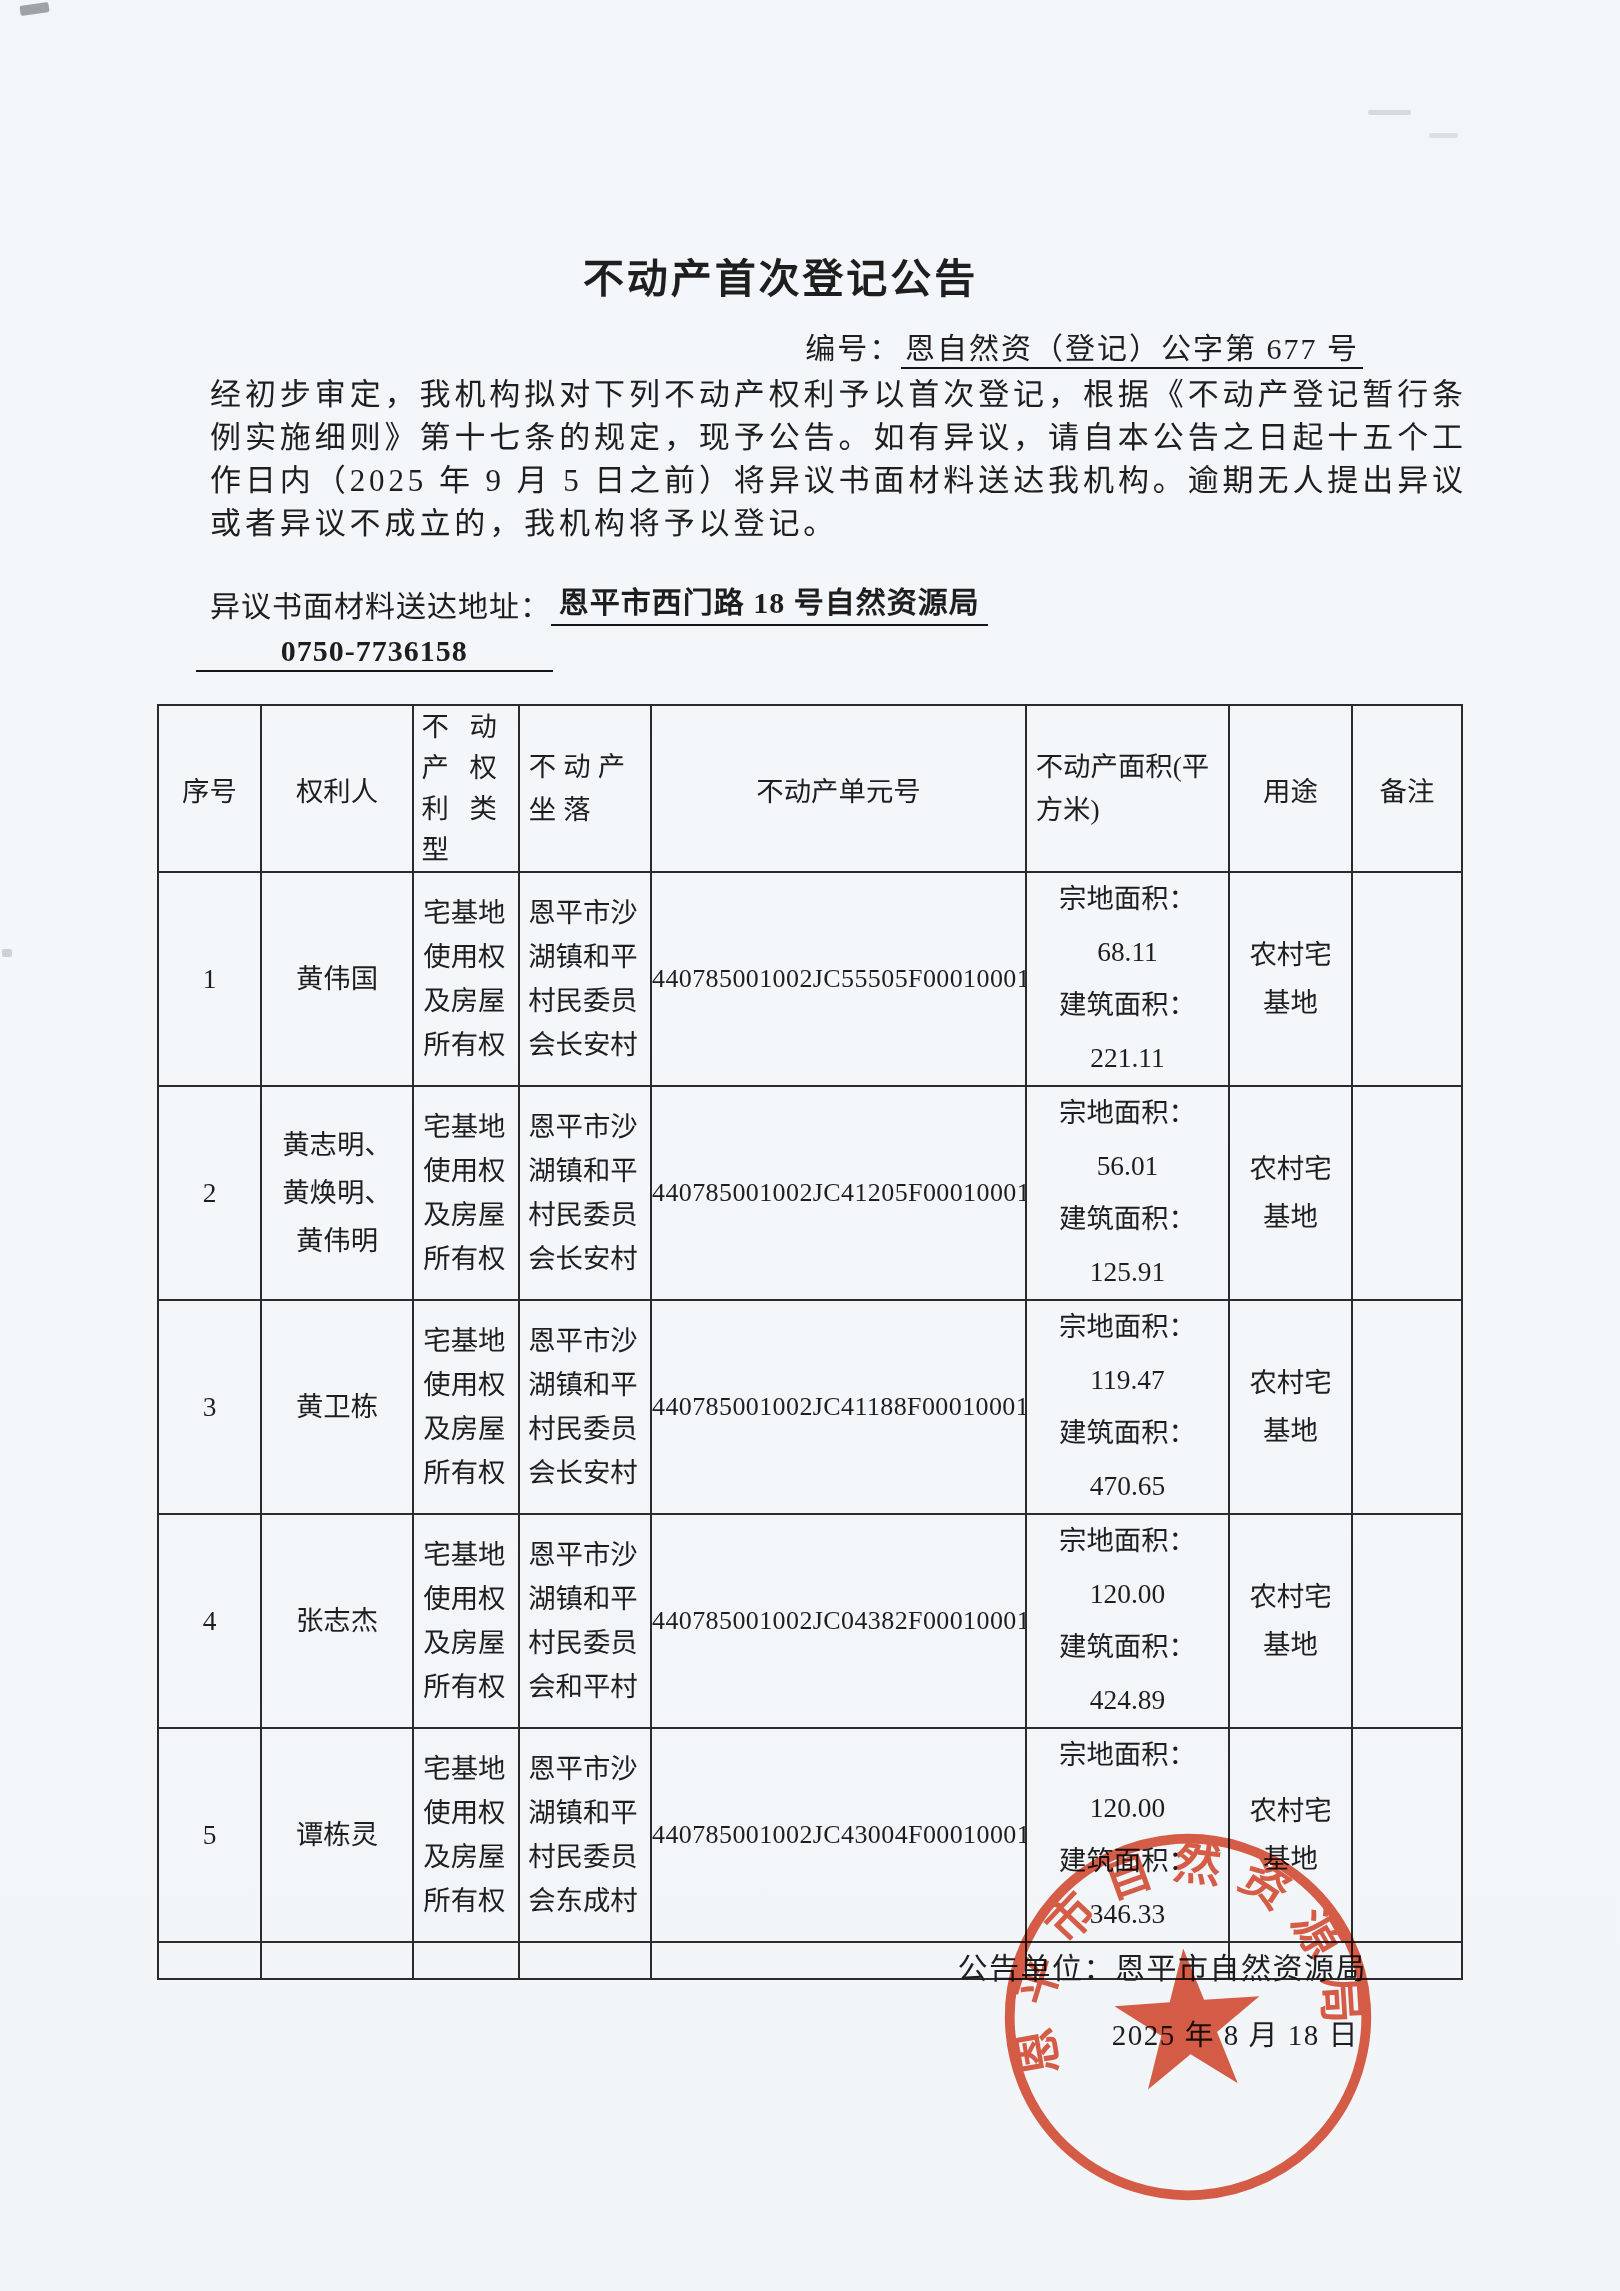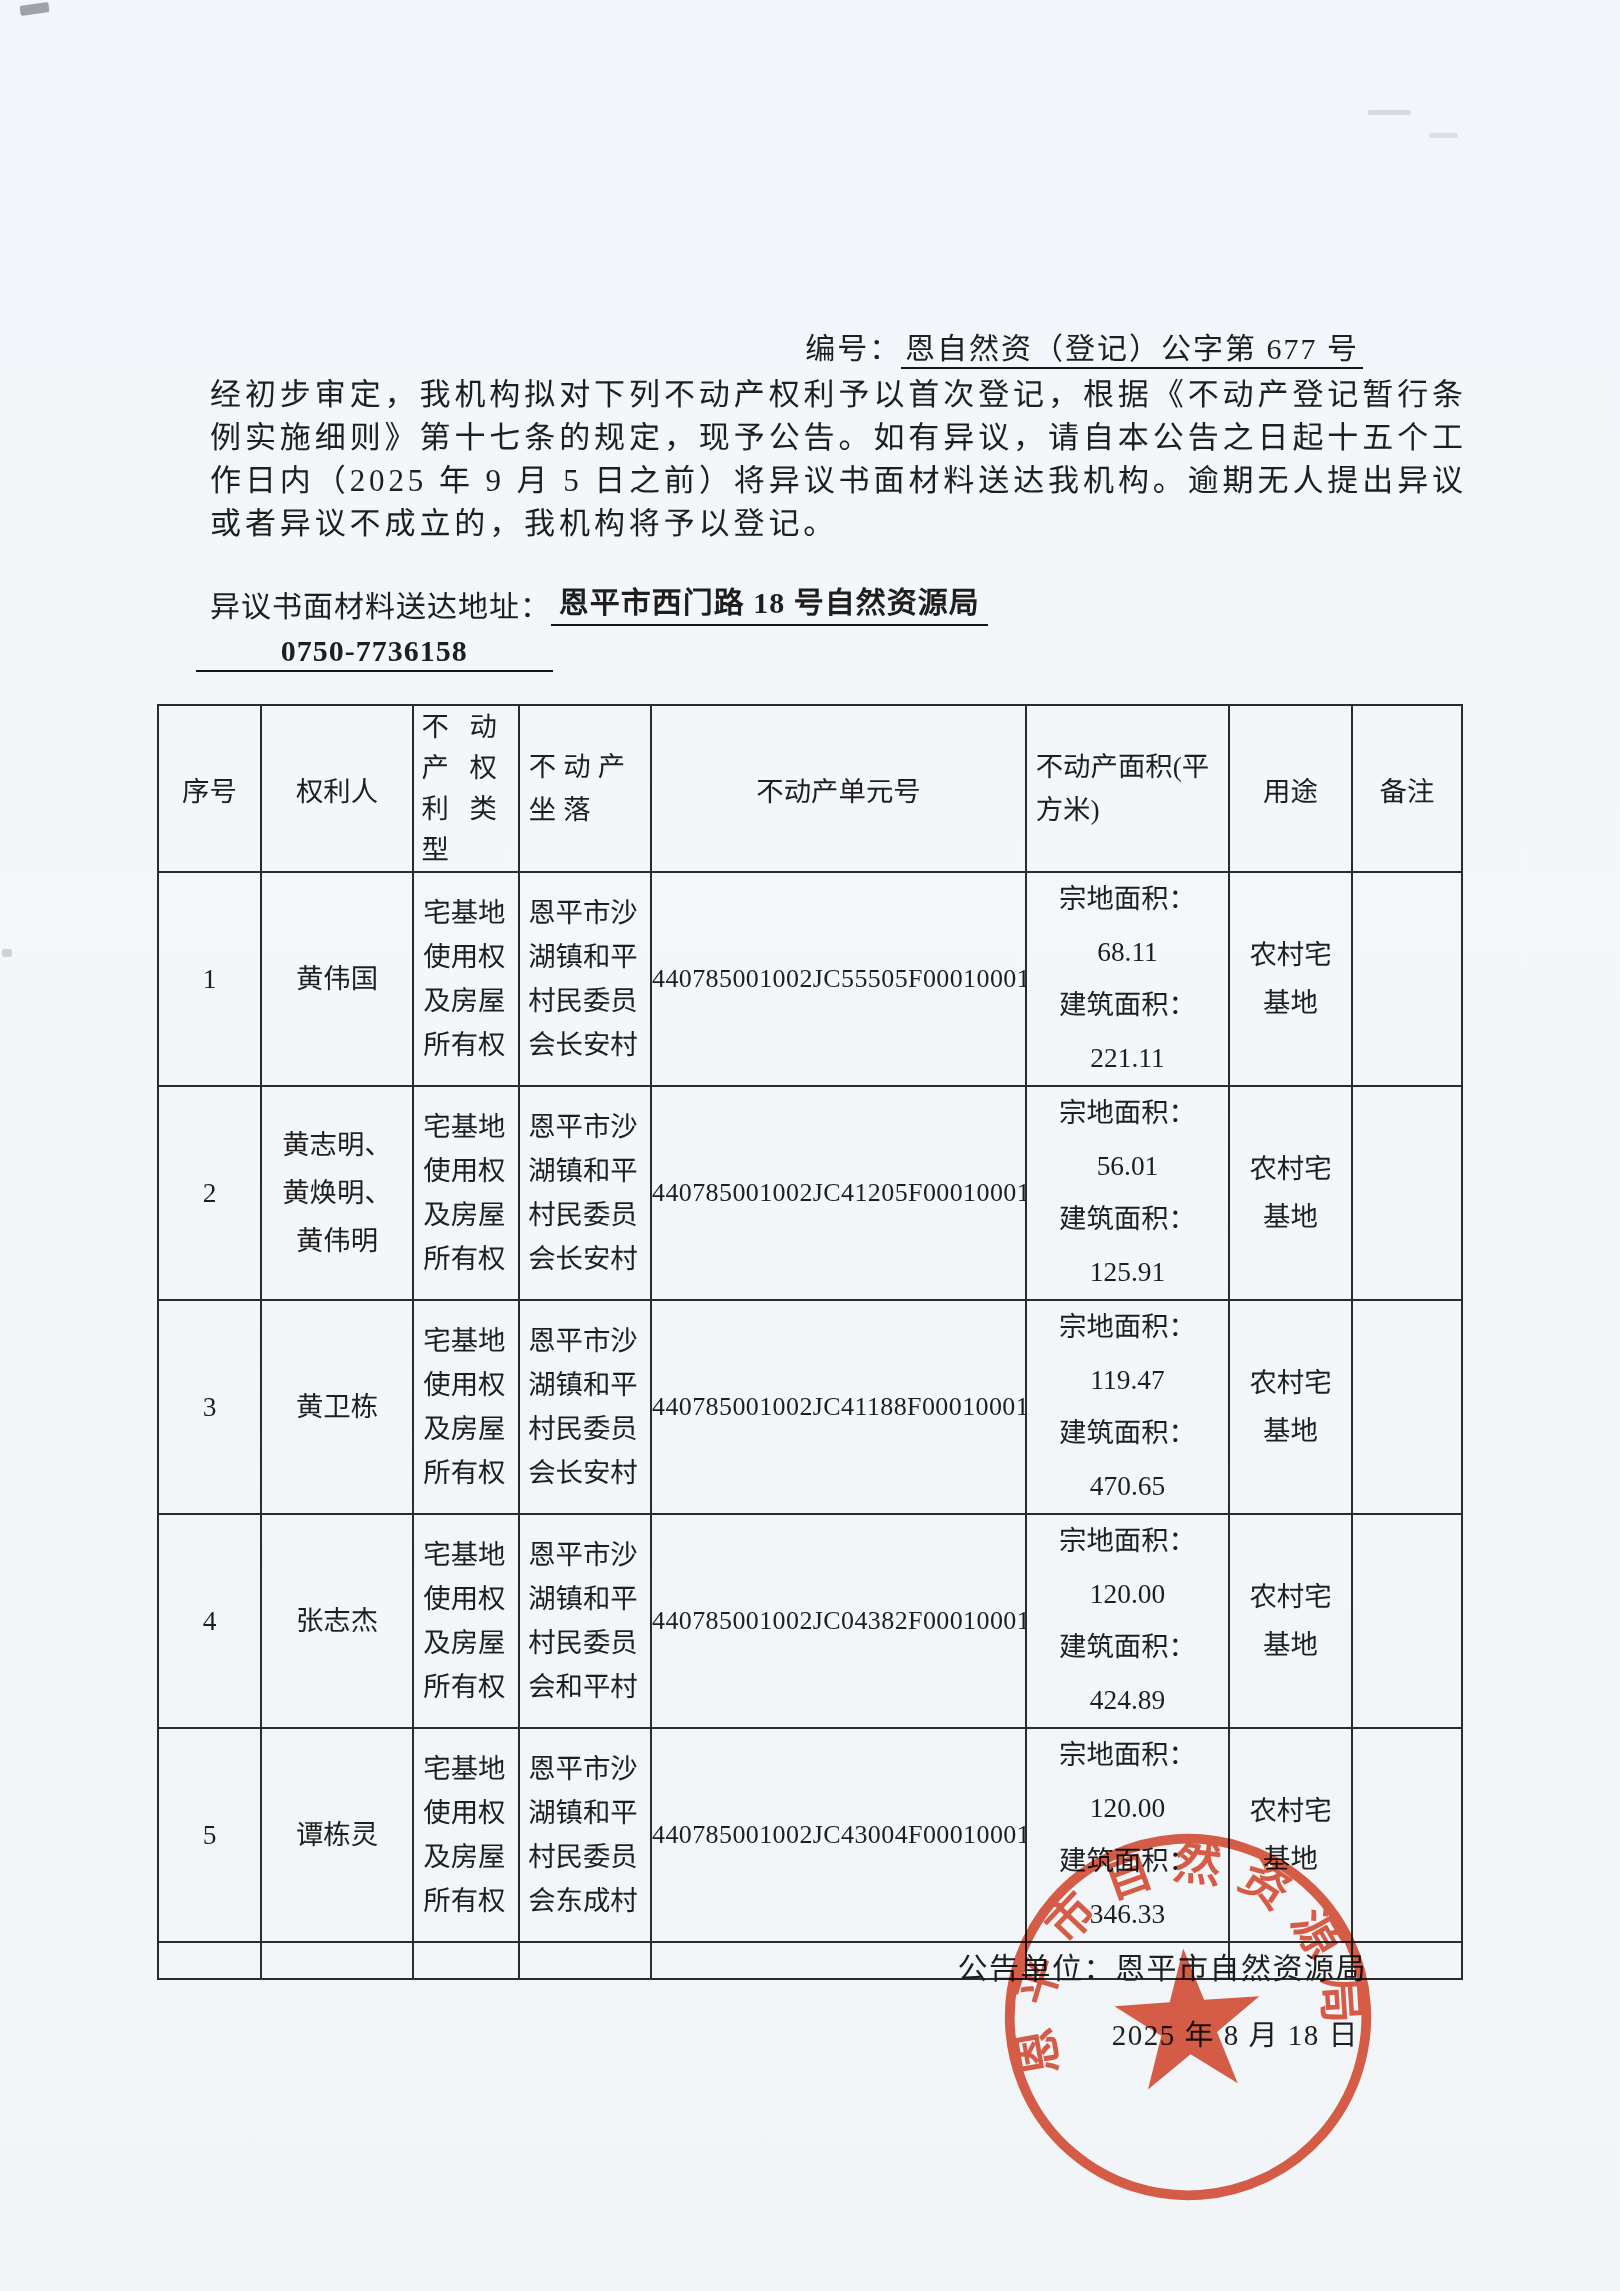--- a/index.html
+++ b/index.html
@@ -82,20 +82,21 @@
 </head>
 <body>
 
 <div class="page">
 
   <div class="speck s1"></div>
   <div class="speck s2"></div>
   <div class="speck s3"></div>
   <div class="speck s4"></div>
 
+  <div class="title">不动产首次登记公告</div>
 
   <div class="doc-no"><span>编号：</span><span class="u">恩自然资（登记）公字第 677 号</span></div>
 
   <div class="body-par">经初步审定，我机构拟对下列不动产权利予以首次登记，根据《不动产登记暂行条例实施细则》第十七条的规定，现予公告。如有异议，请自本公告之日起十五个工作日内（2025 年 9 月 5 日之前）将异议书面材料送达我机构。逾期无人提出异议或者异议不成立的，我机构将予以登记。</div>
 
   <div class="addr-block">
     <div class="addr-row">
       <span class="addr-label">异议书面材料送达地址：</span>
       <span class="addr-value">恩平市西门路 18 号自然资源局</span>
     </div>

